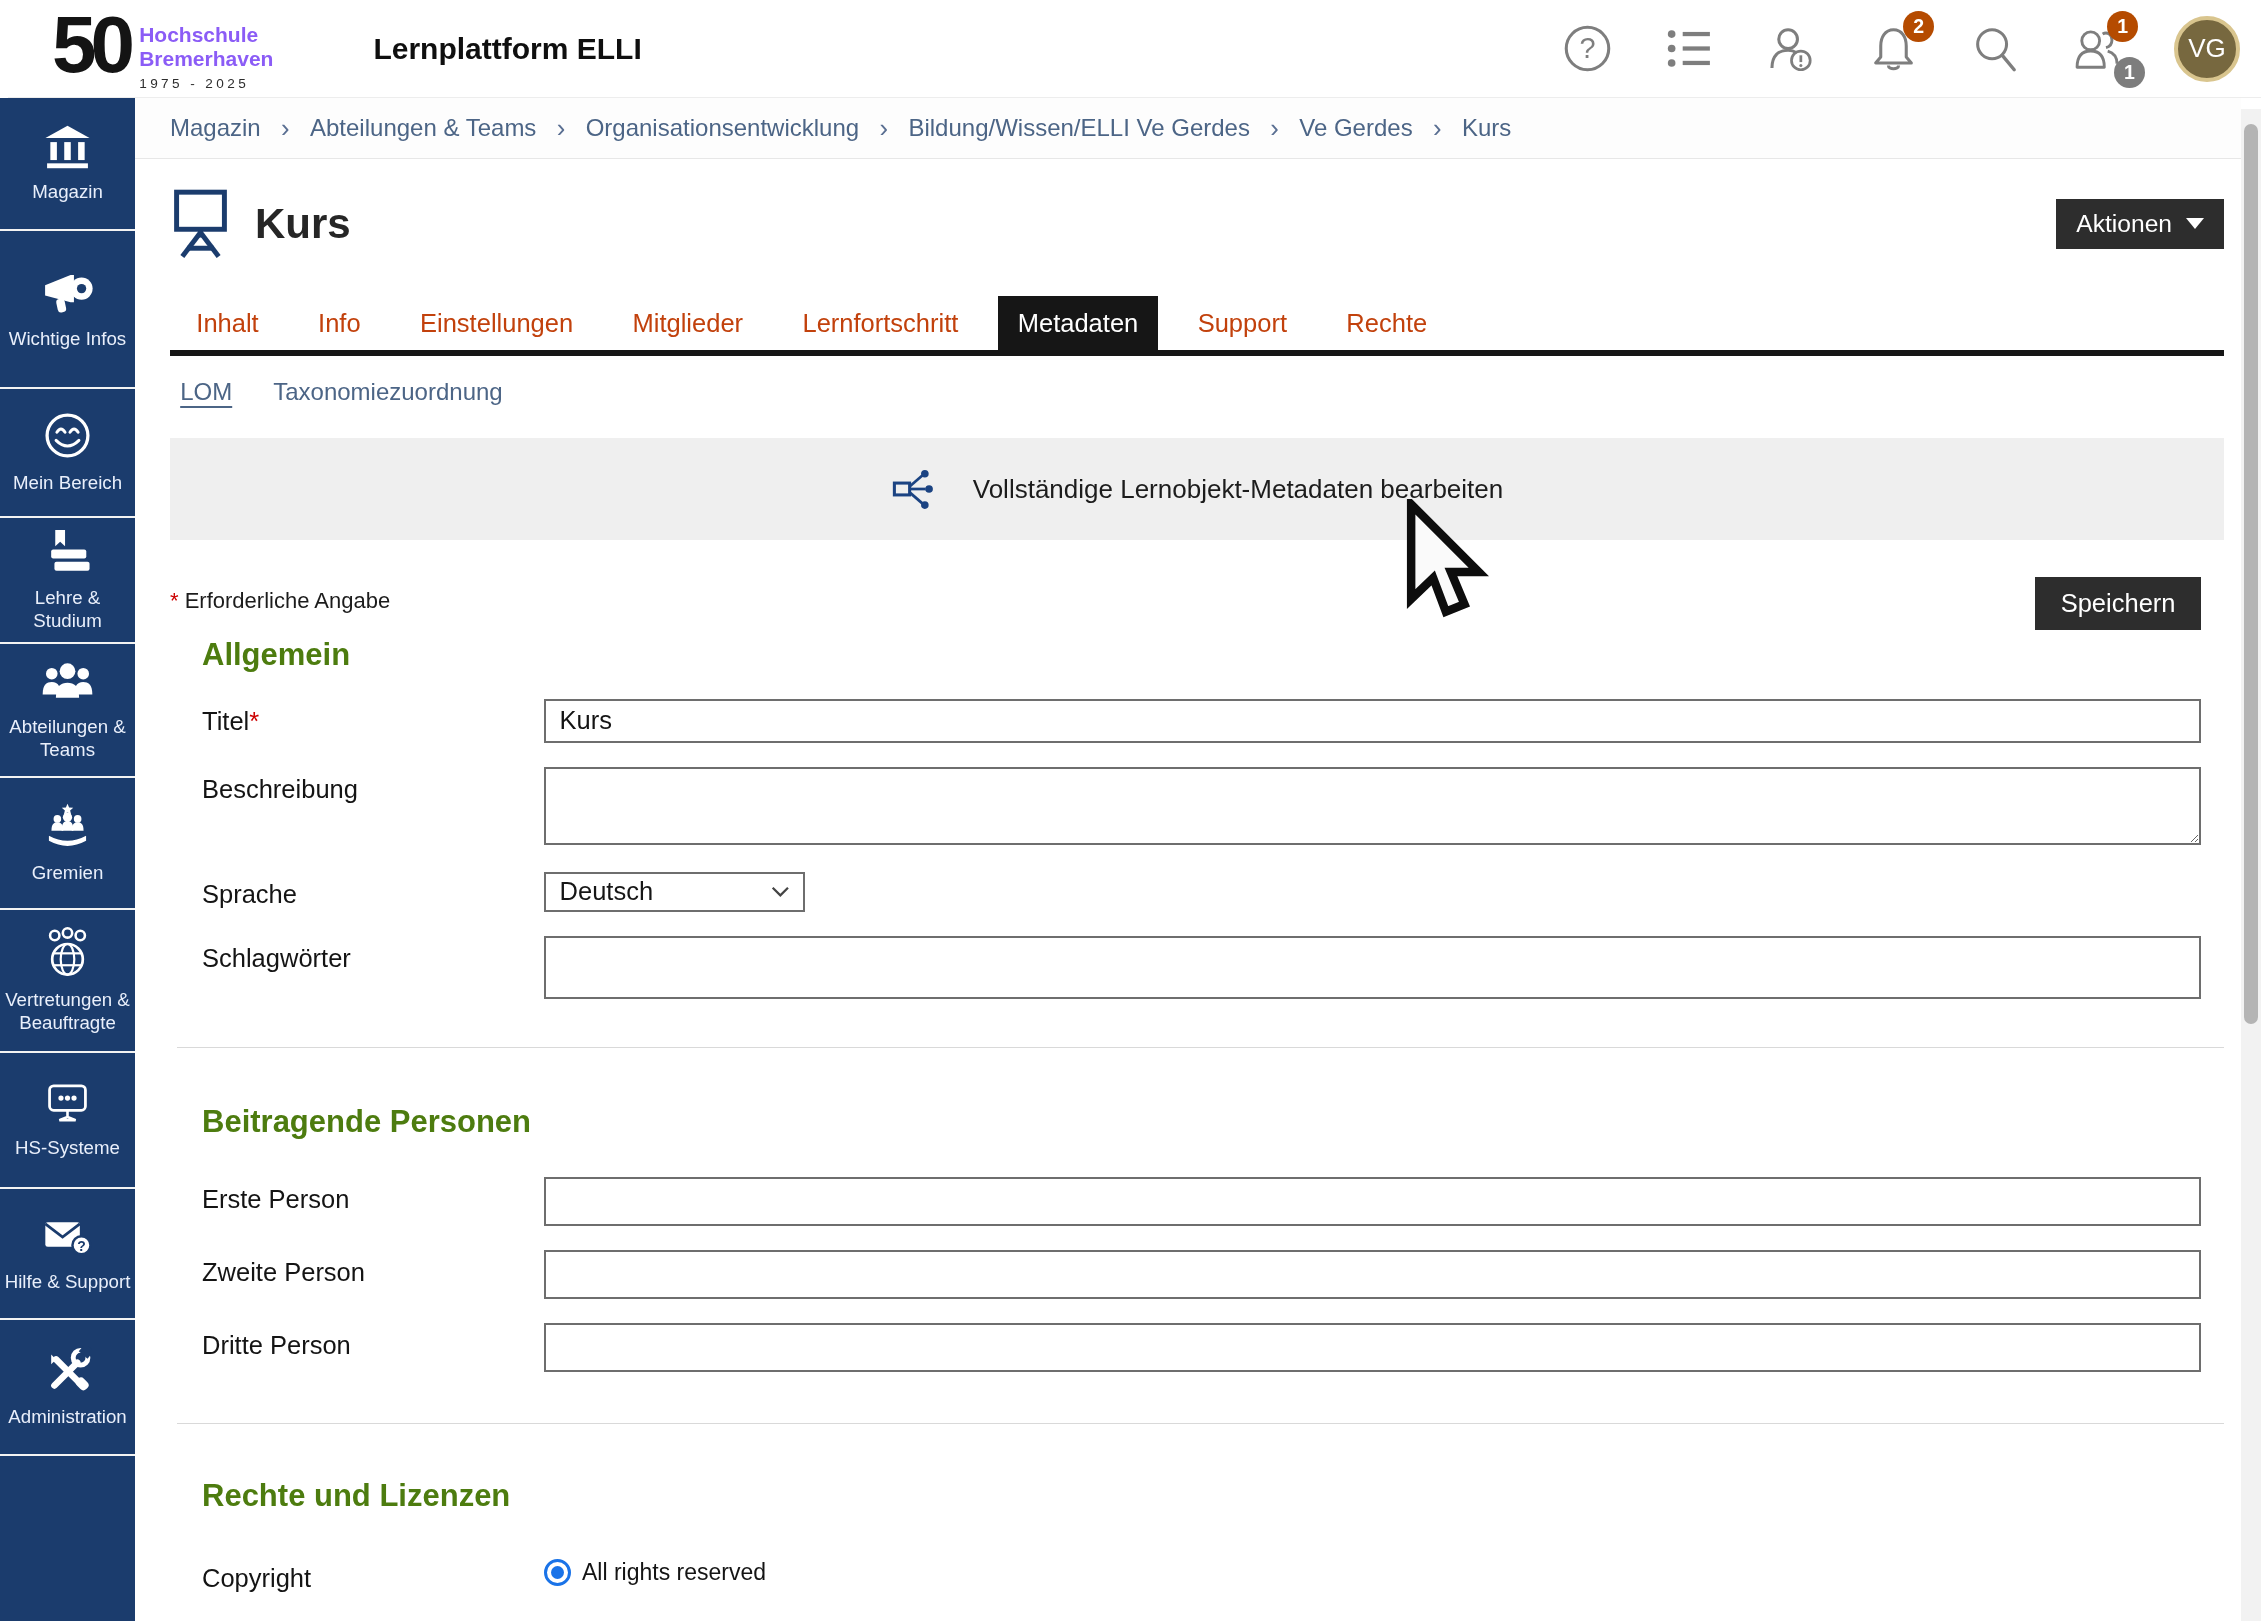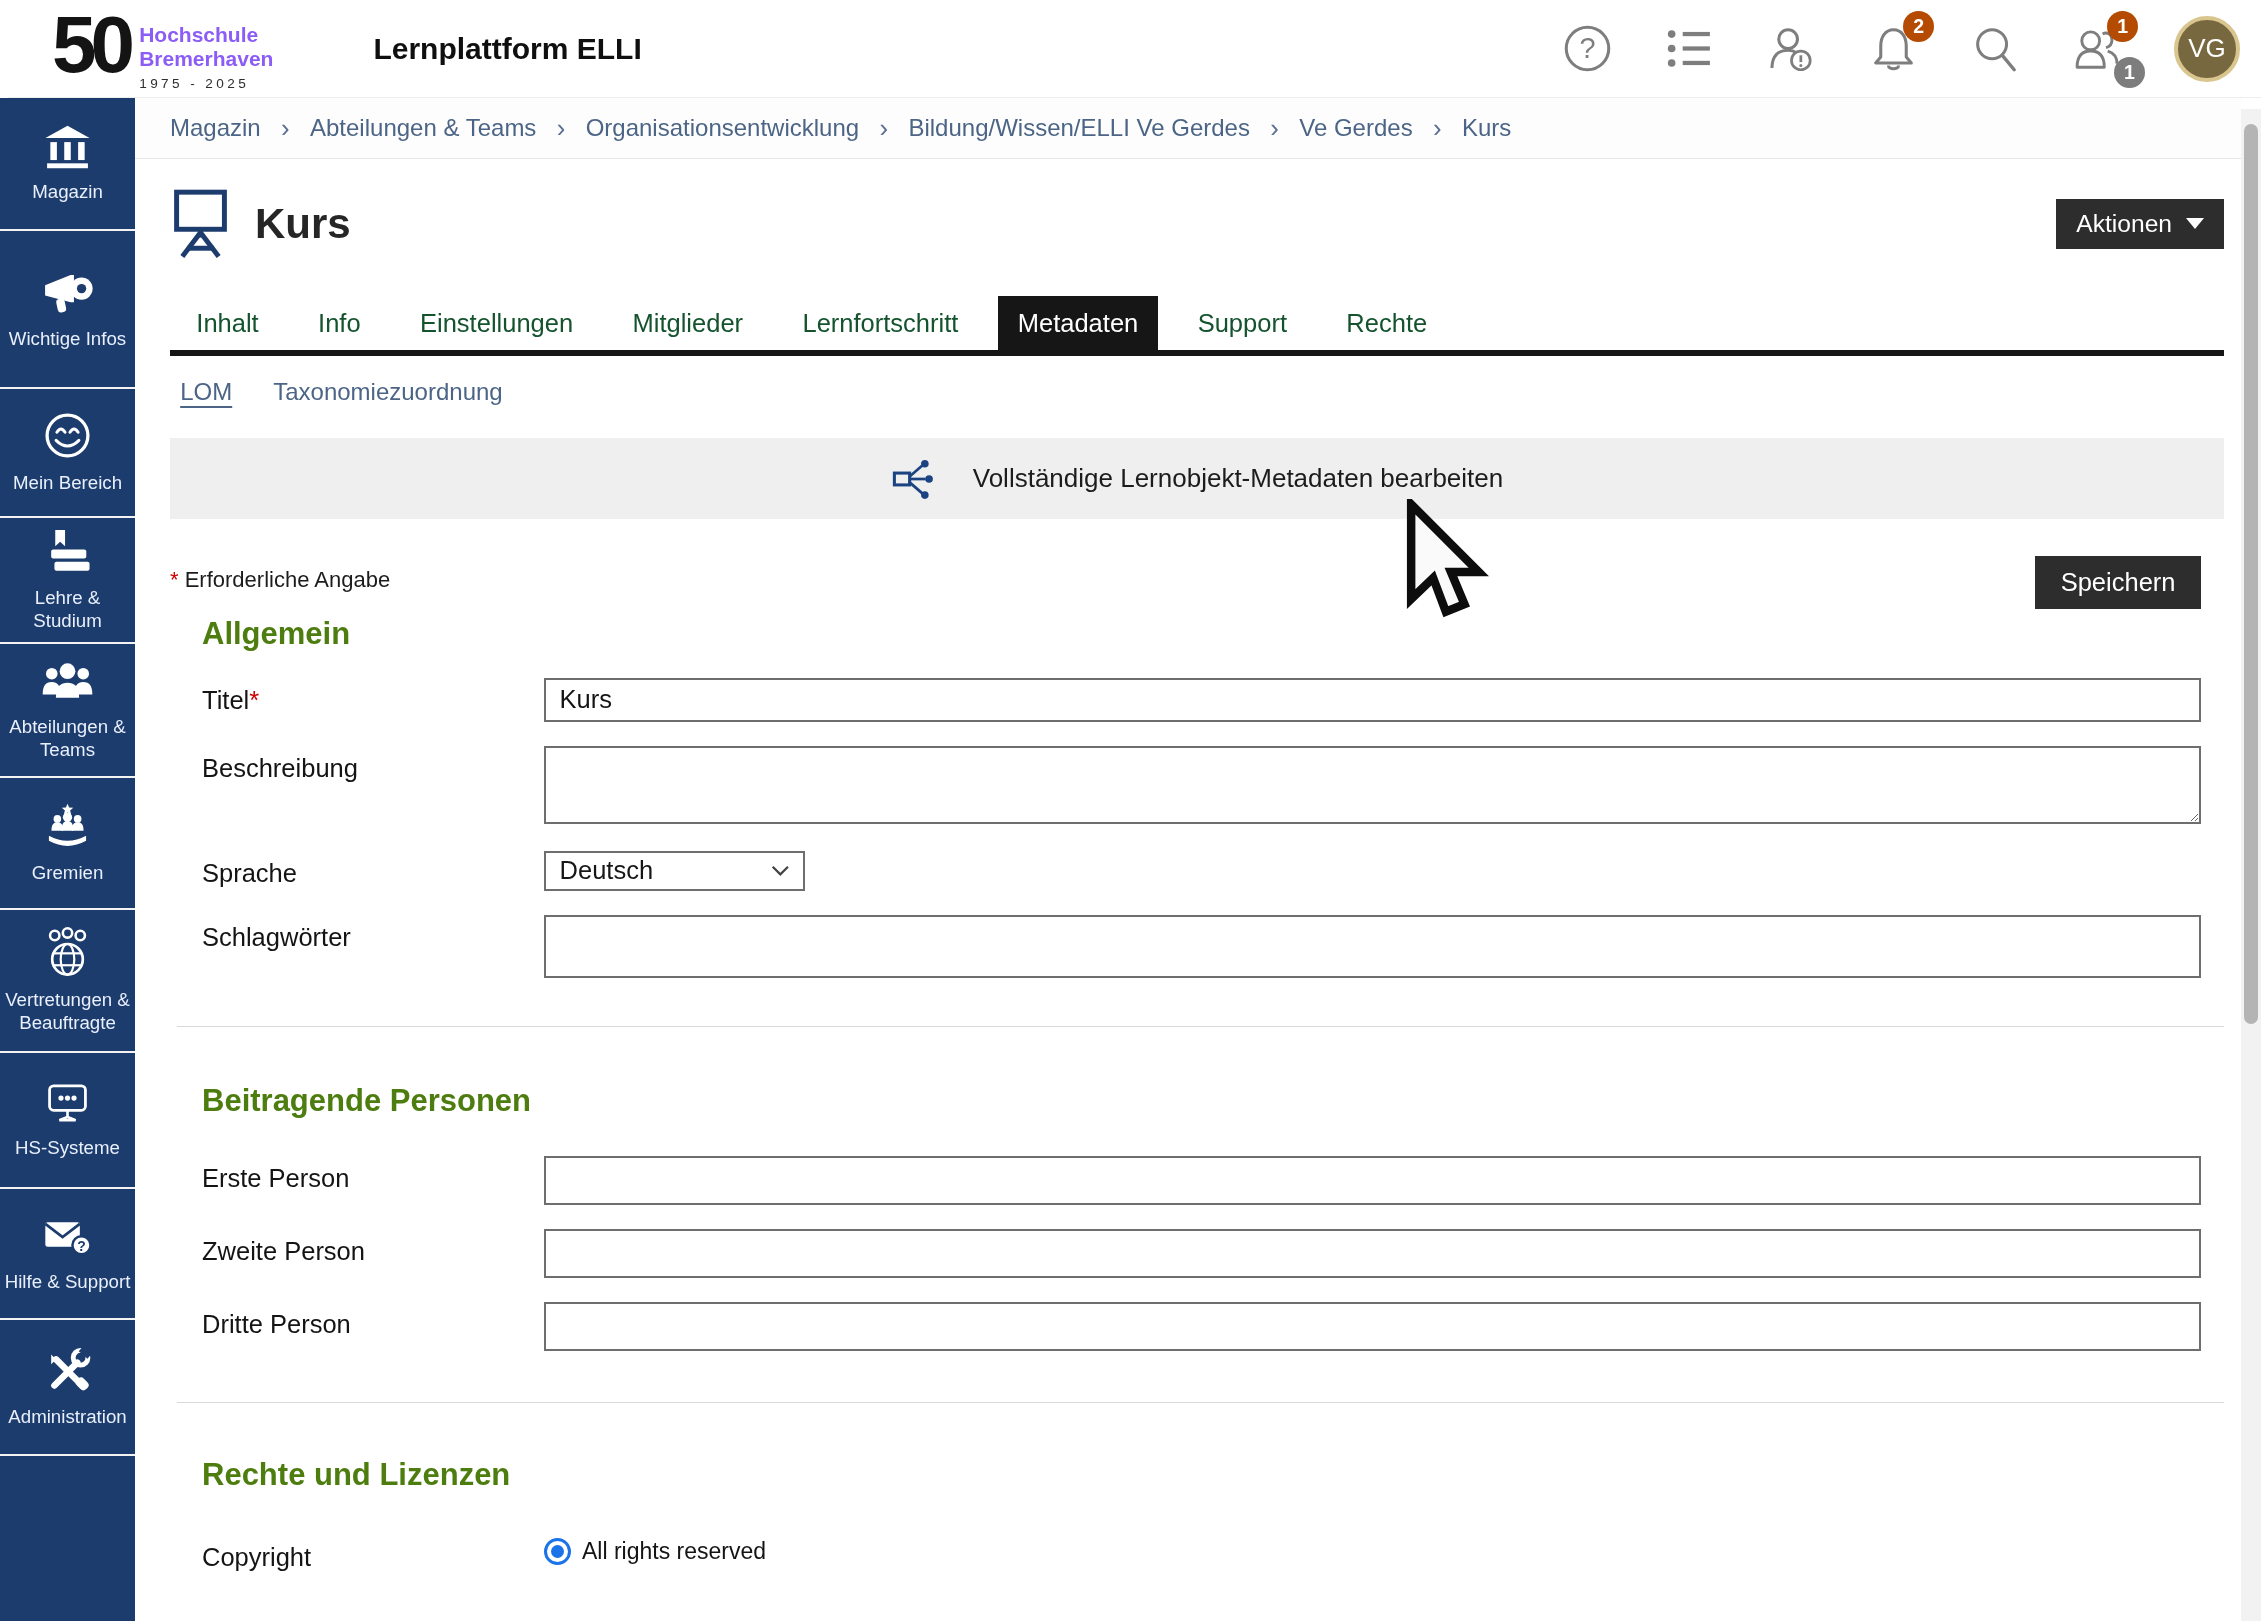--- a/index.html
+++ b/index.html
@@ -50,26 +50,26 @@
   .title-row { margin-top:29px; display:flex; align-items:center; }
   .obj-icon { width:61px; height:71px; flex:none; }
   .page-title { font-size:42px; font-weight:700; color:#262626; margin-left:24px; }
   .actions-btn { margin-left:auto; margin-right:17px; background:#2d2d2d; color:#fff; border:none;
                  font-size:24.6px; padding:11px 20.4px; display:flex; align-items:center; gap:13.6px;
                  cursor:pointer; font-family:inherit; }
   .caret { width:0; height:0; border-left:9.3px solid transparent; border-right:9.3px solid transparent;
            border-top:11px solid #fff; }
   .tabs { margin-top:37px; display:flex; align-items:flex-end; border-bottom:6px solid #161616;
           margin-right:17px; padding-left:6.8px; }
-  .tab { font-size:25.5px; color:#14532d; padding:12.7px 19.5px; margin-right:20.4px; cursor:pointer; }
+  .tab { font-size:25.5px; color:#c2410c; padding:12.7px 19.5px; margin-right:20.4px; cursor:pointer; }
   .tab.active { background:#161616; color:#fff; margin-right:20.4px; }
   .subtabs { margin-top:22px; display:flex; gap:41px; padding-left:10.2px; }
   .subtab { font-size:24px; color:#4c6586; cursor:pointer; }
   .subtab.active { text-decoration:underline; text-underline-offset:6px; }
-  .banner { margin-top:32px; margin-right:17px; height:81px; background:#efefef; display:flex;
+  .banner { margin-top:32px; margin-right:17px; height:102px; background:#efefef; display:flex;
             align-items:center; justify-content:center; gap:38px; font-size:26px; color:#1c1c1c; cursor:pointer; }
   .banner svg { flex:none; }
   .meta-row { margin-top:37px; margin-right:40px; display:flex; justify-content:space-between; align-items:flex-start; }
   .required-note { font-size:22px; color:#1c1c1c; padding-top:10.2px; }
   .star { color:#cc0000; }
   .save-btn { background:#2d2d2d; color:#fff; border:none; font-size:25.5px; padding:12px 25.5px;
               cursor:pointer; font-family:inherit; }
   .section-heading { font-size:31px; font-weight:700; color:#4d7c0f; margin-left:32px; }
   .h-allgemein { margin-top:6.8px; }
   .h-beitragende { margin-top:56px; }

